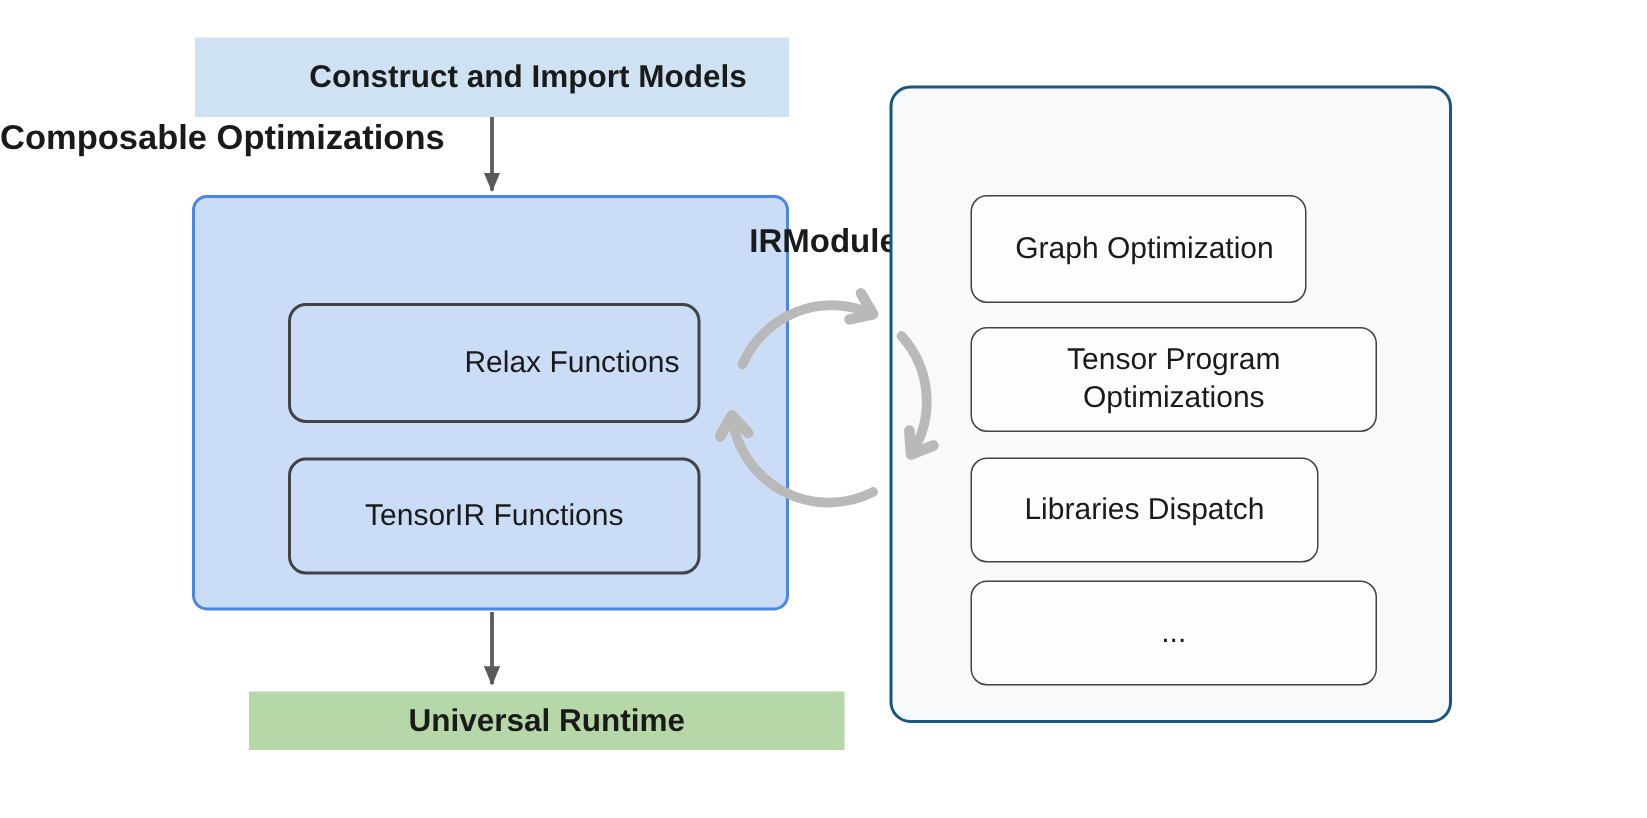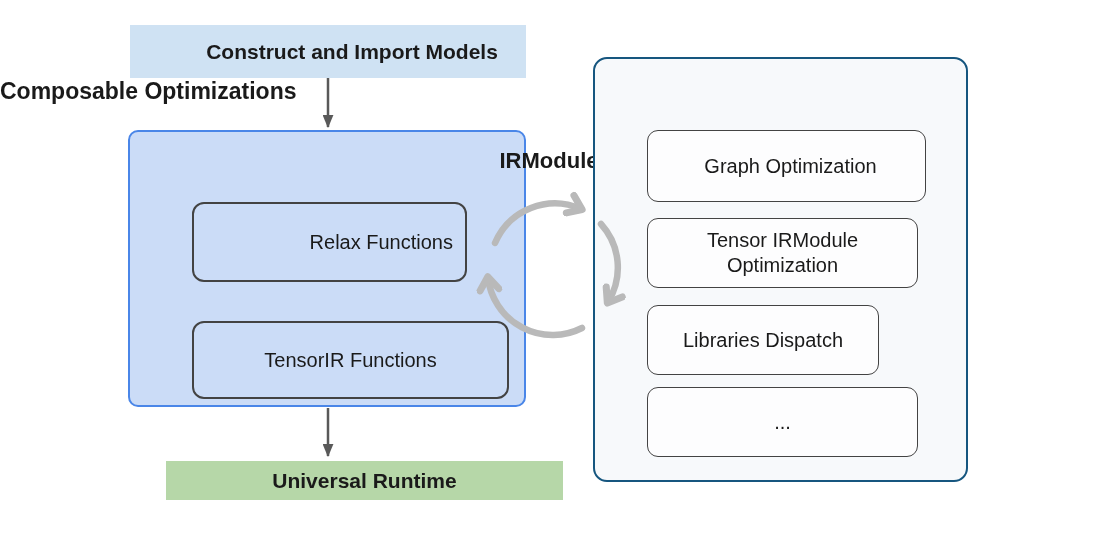--- a/index.html
+++ b/index.html
@@ -34,41 +34,41 @@
   .ir-title{
     position:absolute;left:0;top:148px;width:100%;
     text-align:center;font-weight:bold;font-size:22px;
   }
   .ir-child{
     background:var(--ir-fill);
     border:2px solid var(--inner-border);border-radius:12px;
     font-size:20px;line-height:1.25;padding:0 12px;
   }
   .ir-child-1{left:192px;top:202px;width:275px;height:80px;justify-content:flex-end;}
-  .ir-child-2{left:192px;top:305px;width:317px;height:78px;margin-top:16px;}
+  .ir-child-2{left:192px;top:305px;width:275px;height:78px;}
   .box-runtime{
     left:130px;top:461px;width:397px;height:39px;
     background:var(--runtime-fill);
     font-weight:bold;font-size:21px;margin-left:36px;
   }
   .box-comp{
     position:absolute;left:593px;top:57px;width:375px;height:425px;
     background:var(--comp-fill);
     border:2.5px solid var(--comp-border);border-radius:14px;
   }
   .comp-title{
     position:absolute;left:0;top:78px;width:100%;
     text-align:left;font-weight:bold;font-size:23px;
   }
   .comp-item{
     background:var(--comp-item-fill);
     border:1.5px solid var(--inner-border);border-radius:11px;
     font-size:20px;line-height:1.25;padding:0 14px;
   }
-  .comp-item-1{left:647px;top:130px;width:279px;height:72px;padding-left:22px;}
+  .comp-item-1{left:647px;top:130px;width:224px;height:72px;padding-left:22px;}
   .comp-item-2{left:647px;top:218px;width:271px;height:70px;}
   .comp-item-3{left:647px;top:305px;width:232px;height:70px;}
   .comp-item-4{left:647px;top:387px;width:271px;height:70px;}
   svg.overlay{
     position:absolute;left:0;top:0;width:1098px;height:545px;
     pointer-events:none;z-index:5;
   }
 </style>
 </head>
 <body>
@@ -91,21 +91,21 @@
   <div class="node box-runtime">
     <span>Universal Runtime</span>
   </div>
 
   <div class="box-comp"></div>
   <div class="comp-title">Composable Optimizations</div>
   <div class="node comp-item comp-item-1">
     <span>Graph Optimization</span>
   </div>
   <div class="node comp-item comp-item-2">
-    <span>Tensor IRModule Optimization</span>
+    <span>Tensor Program Optimizations</span>
   </div>
   <div class="node comp-item comp-item-3">
     <span>Libraries Dispatch</span>
   </div>
   <div class="node comp-item comp-item-4">
     <span>...</span>
   </div>
 
   <svg class="overlay" viewBox="0 0 1098 545">
     <defs>

